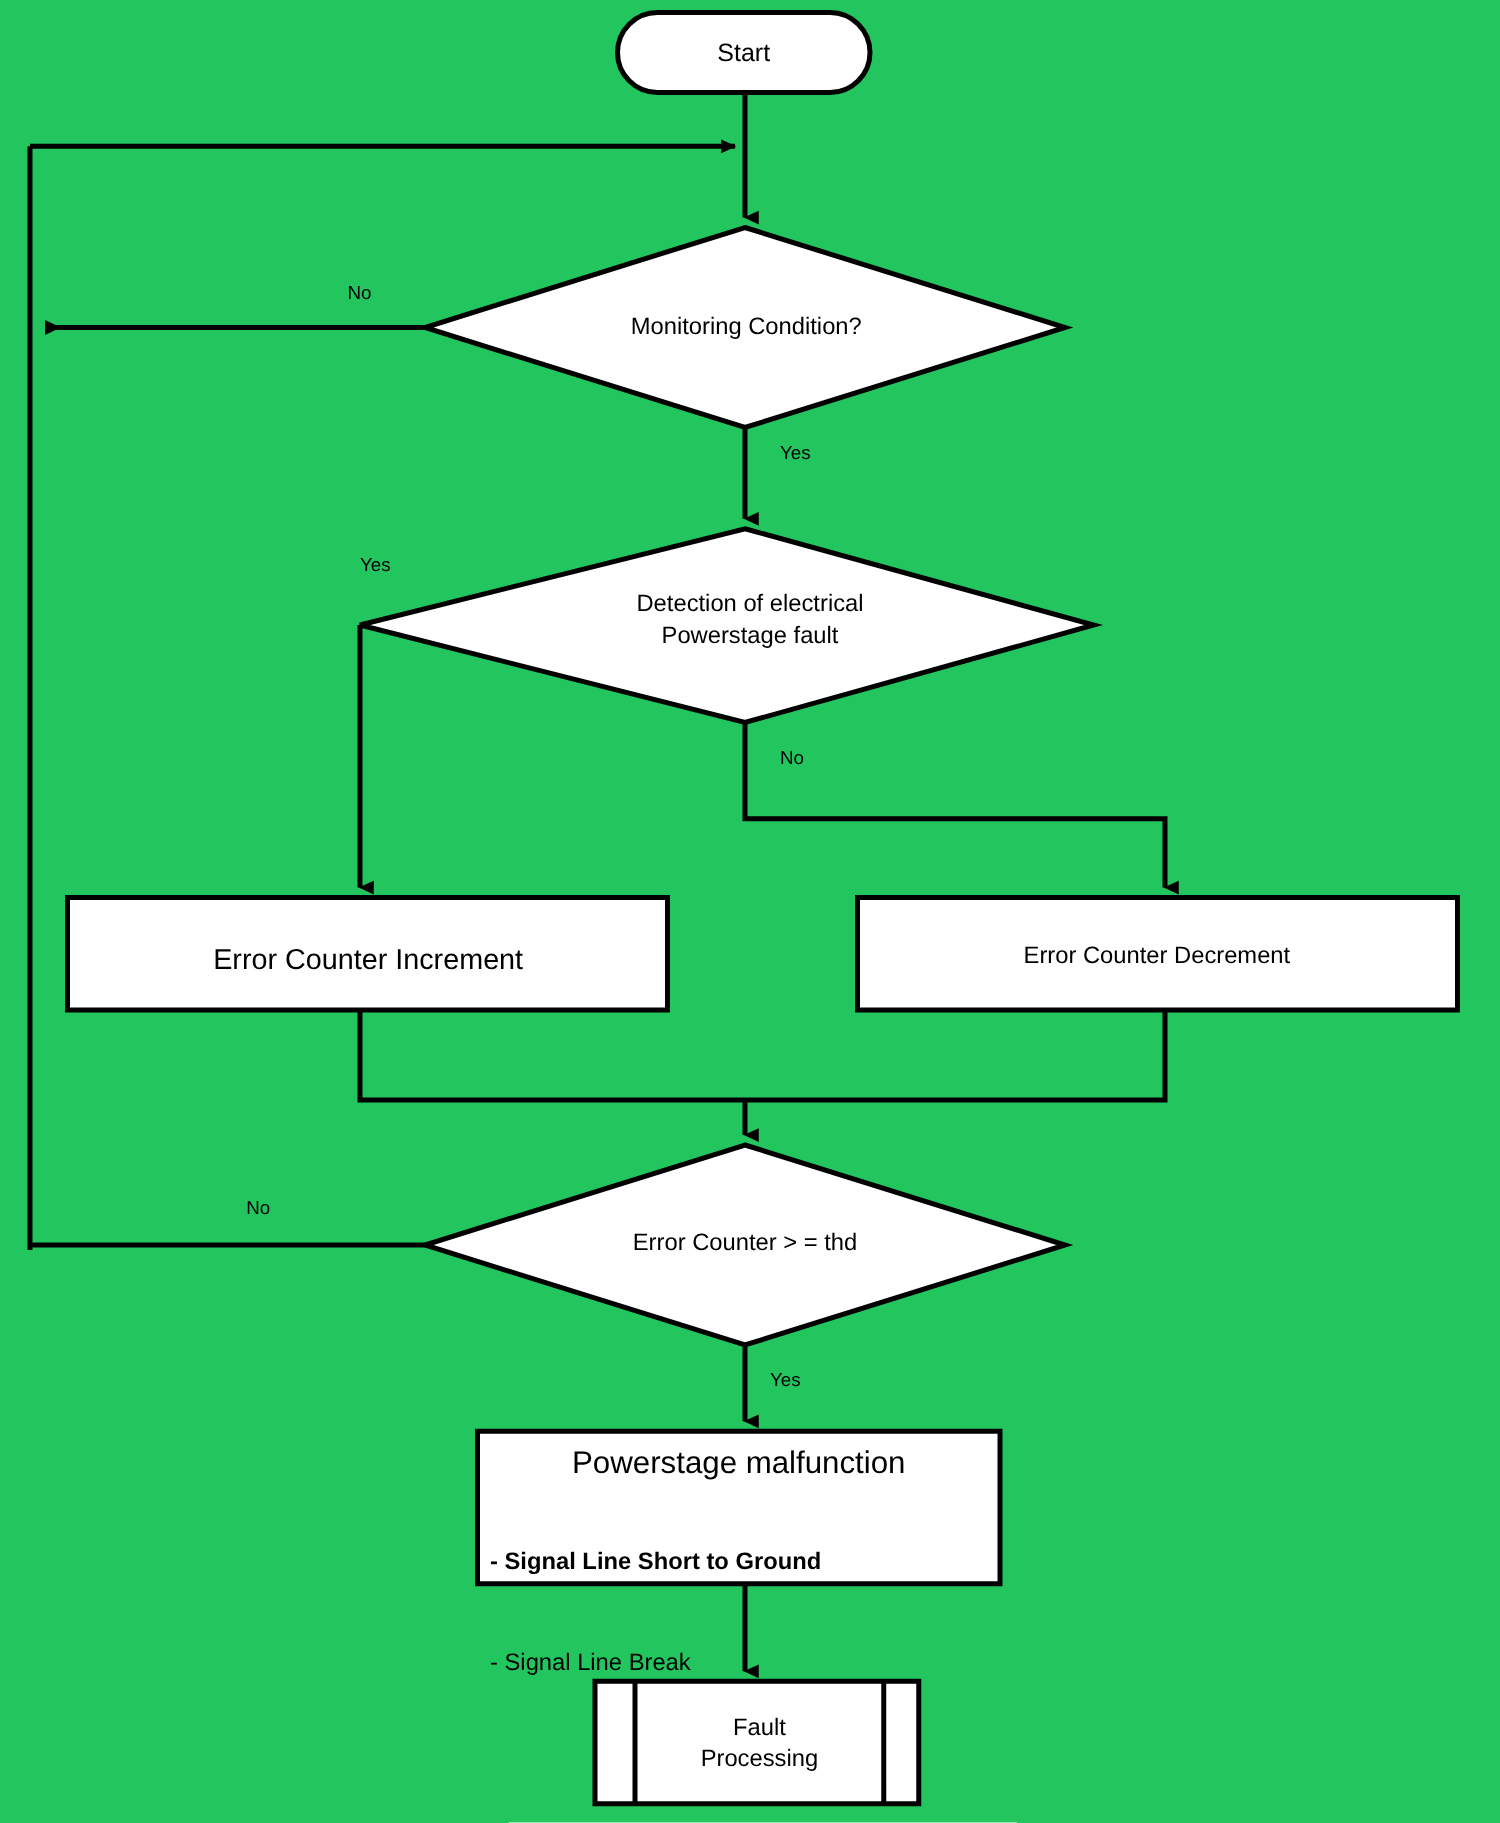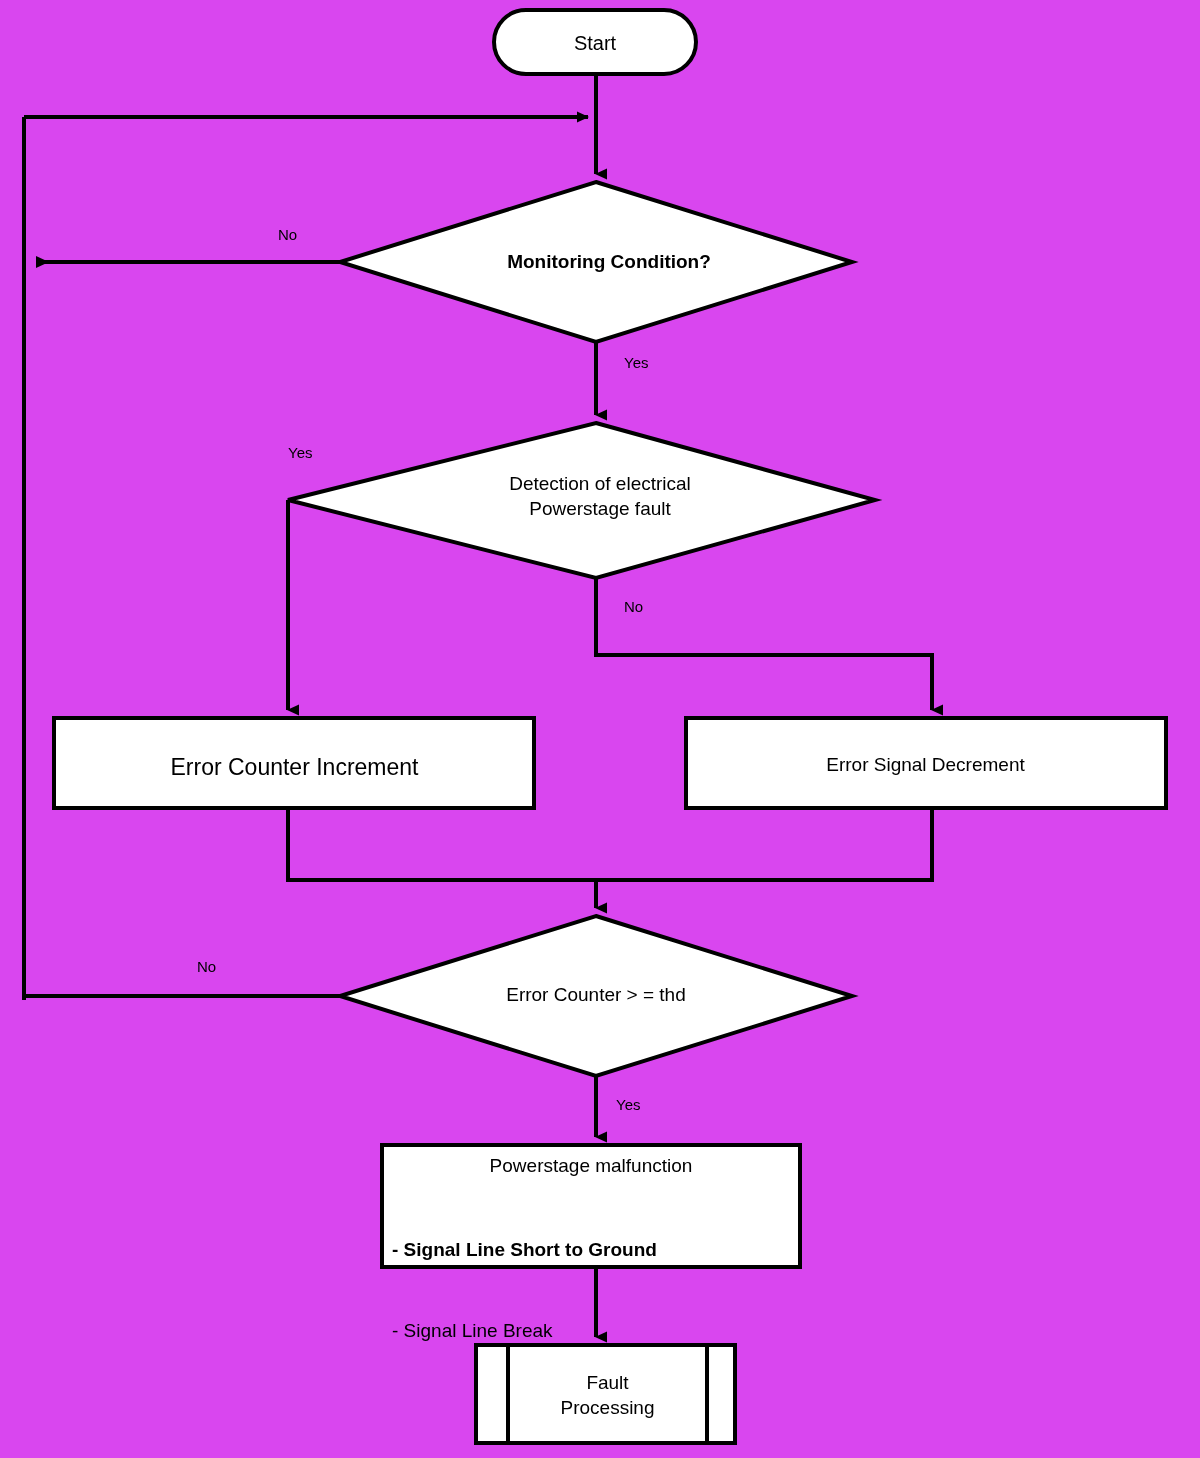--- a/index.html
+++ b/index.html
@@ -7,21 +7,21 @@
     padding: 0;
     background: #ffffff;
   }
   body {
     font-family: "Liberation Sans", sans-serif;
   }
   #flowchart-root {
     position: relative;
     width: 1200px;
     height: 1458px;
-    background: #d946ef;
+    background: #22c55e;
     overflow: hidden;
   }
   #flow-svg {
     position: absolute;
     left: 0;
     top: 0;
     width: 1200px;
     height: 1458px;
   }
   .node-text {
@@ -34,26 +34,26 @@
     pointer-events: none;
   }
   .edge-label {
     position: absolute;
     font-family: "Liberation Sans", sans-serif;
     font-size: 15px;
     color: #000000;
     white-space: nowrap;
   }
   .t-start       { left: 499px; top: 30px;  width: 192px; font-size: 20px; }
-  .t-dec1        { left: 404px; top: 250px; width: 410px; font-size: 19px; font-weight: bold; }
+  .t-dec1        { left: 392px; top: 250px; width: 410px; font-size: 19px; }
   .t-dec2        { left: 400px; top: 472px; width: 400px; font-size: 19px; }
   .t-inc         { left: 56px;  top: 753px; width: 477px; font-size: 23px; }
   .t-dec         { left: 686px; top: 753px; width: 479px; font-size: 19px; }
   .t-dec3        { left: 396px; top: 983px; width: 400px; font-size: 19px; text-align: center; }
-  .t-mal-title   { left: 382px; top: 1154px; width: 418px; font-size: 19px; }
+  .t-mal-title   { left: 382px; top: 1154px; width: 418px; font-size: 25px; }
   .t-fault       { left: 508px; top: 1371px; width: 199px; font-size: 19px; }
   .mal-list {
     position: absolute;
     left: 392px;
     top: 1183px;
     width: 408px;
     text-align: left;
     font-size: 19px;
     line-height: 1.42;
     color: #000000;
@@ -142,21 +142,21 @@
 
   <div class="node-text t-start">Start</div>
 
   <div class="node-text t-dec1">Monitoring Condition?</div>
 
   <div class="node-text t-dec2">Detection of electrical
 Powerstage fault</div>
 
   <div class="node-text t-inc">Error Counter Increment</div>
 
-  <div class="node-text t-dec">Error Signal Decrement</div>
+  <div class="node-text t-dec">Error Counter Decrement</div>
 
   <div class="node-text t-dec3">Error Counter &gt; = thd</div>
 
   <div class="node-text t-mal-title">Powerstage malfunction</div>
 
   <div class="mal-list">
     <span class="li em">- Signal Line Short to Ground</span>
     <span class="li">- Signal Line Break</span>
   </div>
 

